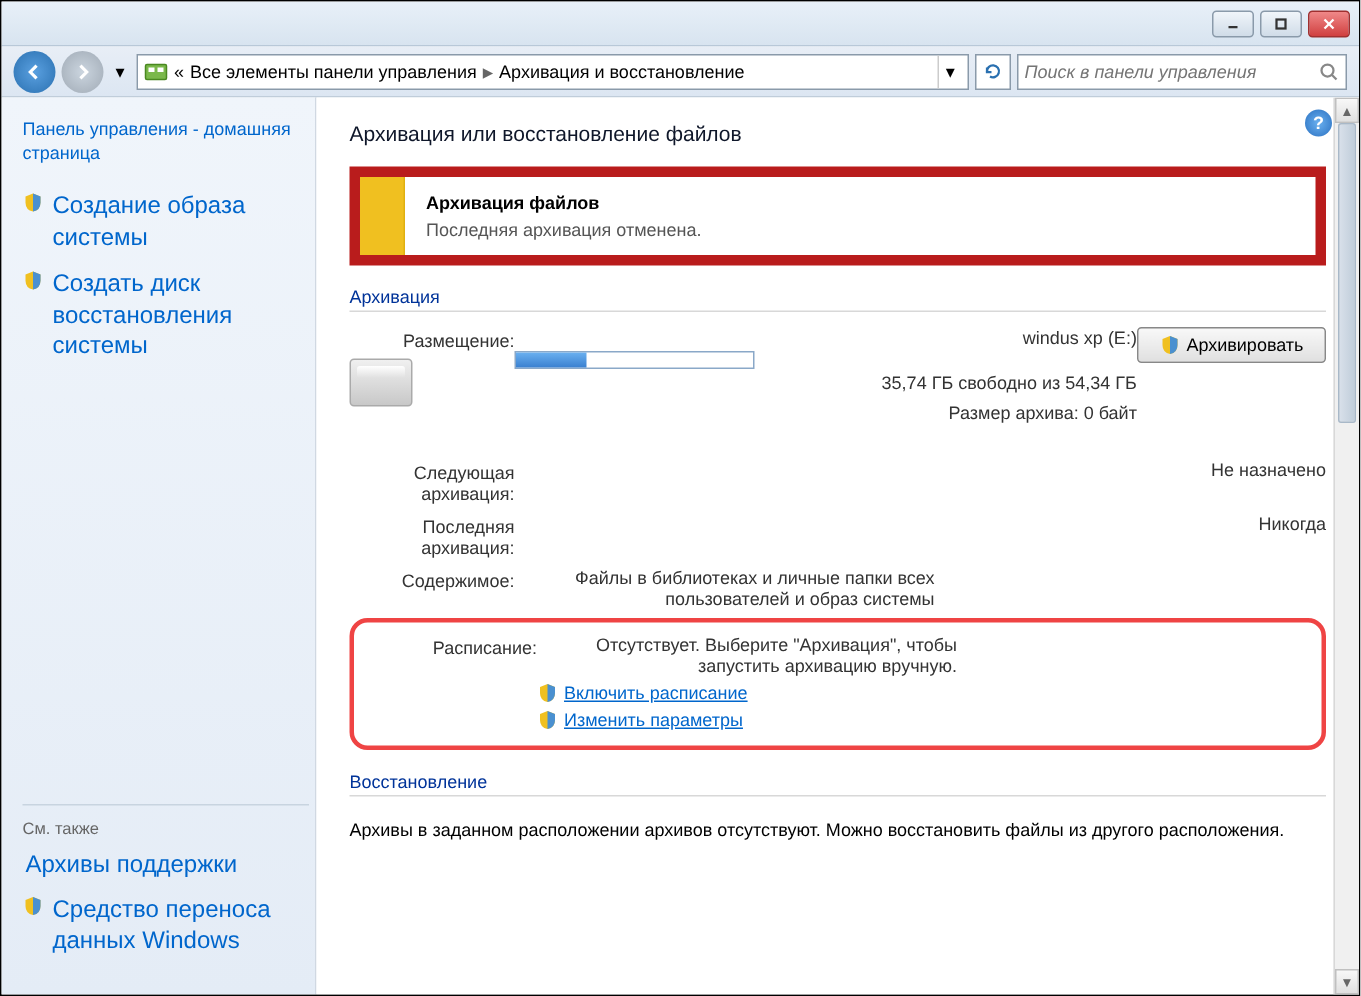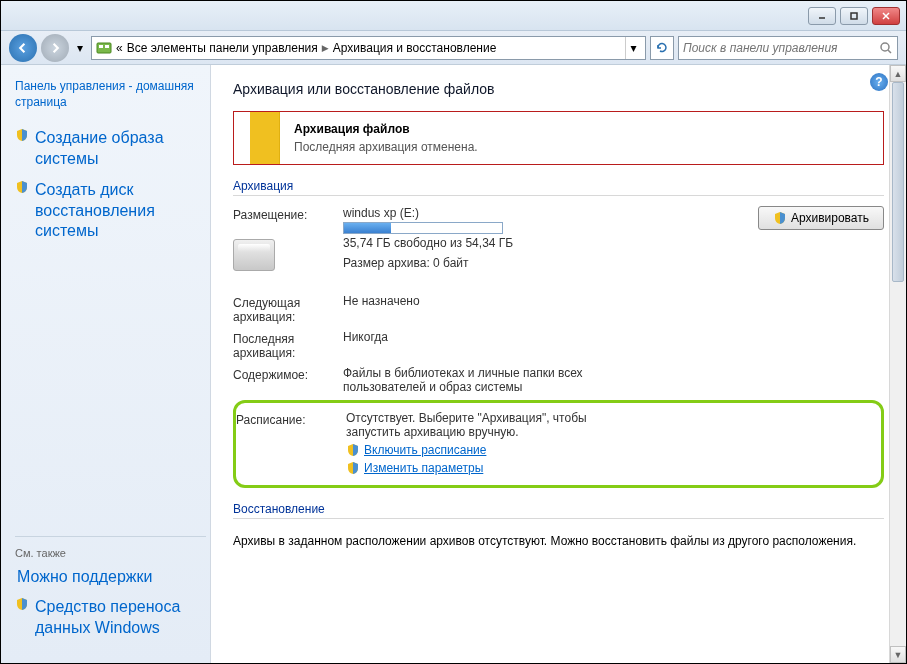--- a/index.html
+++ b/index.html
@@ -28,38 +28,38 @@
 .sblink { display: flex; align-items: flex-start; gap: 6px; margin-bottom: 10px; cursor: pointer; }
 .sblink .txt { color: #0066cc; font-size: 16px; line-height: 1.3; }
 .shield { width: 14px; height: 14px; flex-shrink: 0; }
 .sbspacer { flex: 1; }
 .sbfoot { border-top: 1px solid #c8d4e0; padding-top: 10px; }
 .sbfoot .hdr { color: #666; font-size: 11px; margin-bottom: 8px; }
 .main { flex: 1; background: #fff; position: relative; overflow-y: auto; }
 .helpicon { position: absolute; top: 8px; right: 18px; width: 18px; height: 18px; border-radius: 50%; background: radial-gradient(#6ab0f0,#2a70c0); color: #fff; display: flex; align-items: center; justify-content: center; font-weight: bold; font-size: 12px; cursor: pointer; }
 .content { padding: 16px 22px 16px 22px; }
 .pagetitle { color: #0f172a; font-size: 14px; margin-bottom: 14px; }
-.banner { display: flex; border: 1px solid #b91c1c; margin-bottom: 14px; padding-left: 16px; }
+.banner { display: flex; border: 7px solid #b91c1c; margin-bottom: 14px; }
 .bstrip { width: 30px; background: #f0c020; border-right: 1px solid #e0b010; }
 .btxt { padding: 10px 14px; }
 .btxt .bt1 { font-weight: bold; margin-bottom: 4px; }
 .btxt .bt2 { color: #555; }
 .section-hdr { color: #003399; font-size: 12px; border-bottom: 1px solid #d8d8d8; padding-bottom: 2px; margin-bottom: 10px; }
-.row { display: flex; margin-bottom: 6px; }
+.row { display: flex; margin-bottom: 6px; text-align: right; }
 .rlabel { width: 110px; color: #333; padding-top: 2px; }
 .rval { flex: 1; color: #333; }
 .driveimg { width: 42px; height: 32px; background: linear-gradient(#f0f0f0,#c8c8c8); border: 1px solid #aaa; border-radius: 3px; margin: 4px 0; position: relative; }
 .driveimg::after { content: ""; position: absolute; top: 4px; left: 4px; right: 4px; height: 8px; background: linear-gradient(#fff,#e0e0e0); border-radius: 2px; }
 .pbar { width: 160px; height: 12px; border: 1px solid #8aa8c8; background: #fff; position: relative; margin: 2px 0; }
 .pbar .fill { height: 100%; width: 30%; background: linear-gradient(#6ab0f0,#3a80d0); }
 .backupbtn { float: right; padding: 4px 14px; border: 1px solid #888; border-radius: 3px; background: linear-gradient(#f8f8f8,#e0e0e0); display: flex; align-items: center; gap: 4px; cursor: pointer; }
 .link { color: #0066cc; cursor: pointer; }
 .link.u { text-decoration: underline; }
 .iline { display: flex; align-items: center; gap: 4px; margin-top: 4px; }
-.highlight { border: 3px solid #84cc16; border-radius: 12px; padding: 8px 0; margin: 6px 0 14px 0; }
+.highlight { border: 3px solid #ef4444; border-radius: 12px; padding: 8px 12px; margin: 6px 0 14px 0; }
 .scrollbar { position: absolute; right: 0; top: 0; bottom: 0; width: 17px; background: #f0f0f0; border-left: 1px solid #d8d8d8; }
 .scrollbar .arrow { height: 17px; background: linear-gradient(#f8f8f8,#e0e0e0); border: 1px solid #c0c0c0; display: flex; align-items: center; justify-content: center; font-size: 9px; color: #666; }
 .scrollbar .arrow.bot { position: absolute; bottom: 0; left: 0; right: 0; }
 .scrollbar .thumb { position: absolute; top: 17px; left: 2px; right: 2px; height: 200px; background: linear-gradient(90deg,#d8e0ea,#c0cdda); border: 1px solid #a8b8c8; border-radius: 2px; }
 </style>
 </head>
 <body>
 
 <div class="window">
 
@@ -137,21 +137,21 @@
         <svg class="shield" viewBox="0 0 14 14">
             <path d="M7 1 L12 3 L12 7 Q12 12 7 13 Q2 12 2 7 L2 3 Z" fill="#f0c020"></path>
             <path d="M7 1 L12 3 L12 7 Q12 12 7 13 Z" fill="#4a90d0"></path>
           </svg>
         <span class="txt">Создать диск восстановления системы</span>
       </div>
       <div class="sbspacer"></div>
       <div class="sbfoot">
         <div class="hdr">См. также</div>
         <div class="sblink" style="margin-left:-2px">
-          <span class="txt" style="margin-left:4px">Можно поддержки</span>
+          <span class="txt" style="margin-left:4px">Архивы поддержки</span>
         </div>
         <div class="sblink">
           <svg class="shield" viewBox="0 0 14 14">
               <path d="M7 1 L12 3 L12 7 Q12 12 7 13 Q2 12 2 7 L2 3 Z" fill="#f0c020"></path>
               <path d="M7 1 L12 3 L12 7 Q12 12 7 13 Z" fill="#4a90d0"></path>
             </svg>
           <span class="txt">Средство переноса данных Windows</span>
         </div>
       </div>
     </div>

